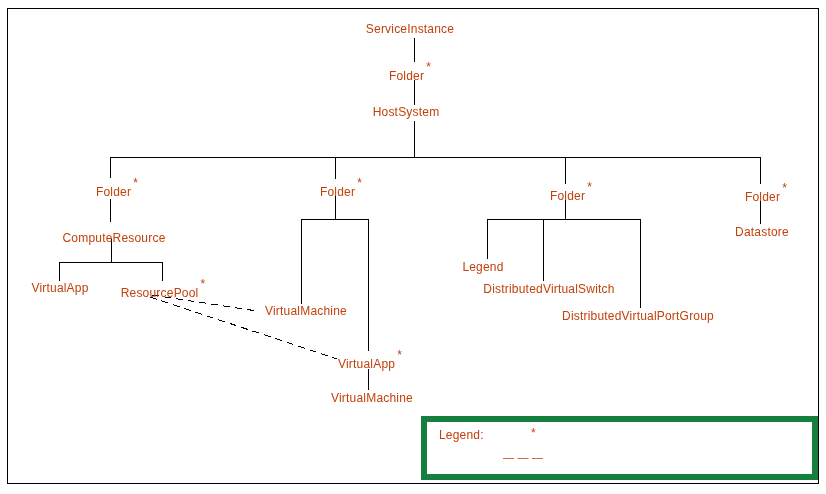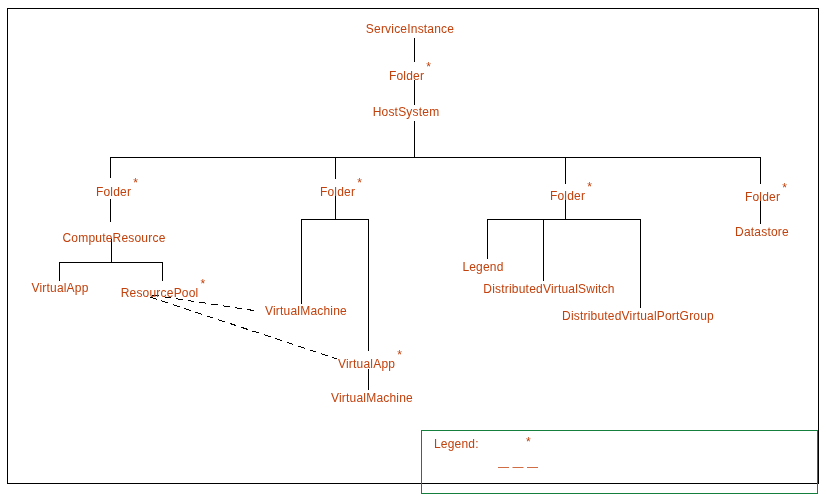--- a/index.html
+++ b/index.html
@@ -40,24 +40,24 @@
   }
   .star {
     position: relative;
     top: -4px;
     margin-left: 2px;
     font-size: 12px;
   }
   .legend-box {
     position: absolute;
     left: 421px;
-    top: 430px;
+    top: 416px;
     width: 397px;
     height: 64px;
-    border: 1px solid #15803d;
+    border: 6px solid #15803d;
     box-sizing: border-box;
   }
   .legend-box span {
     position: absolute;
     white-space: nowrap;
     line-height: 13px;
     letter-spacing: 0.2px;
   }
   .lg-title   { left: 12px;  top: 7px; }
   .lg-sym1    { left: 104px; top: 5px; }

